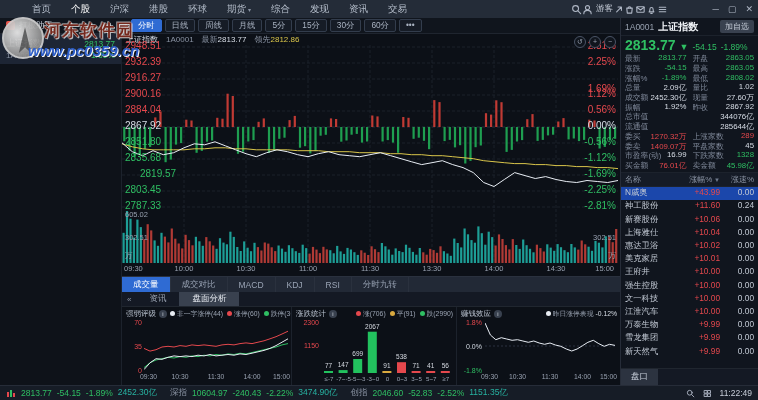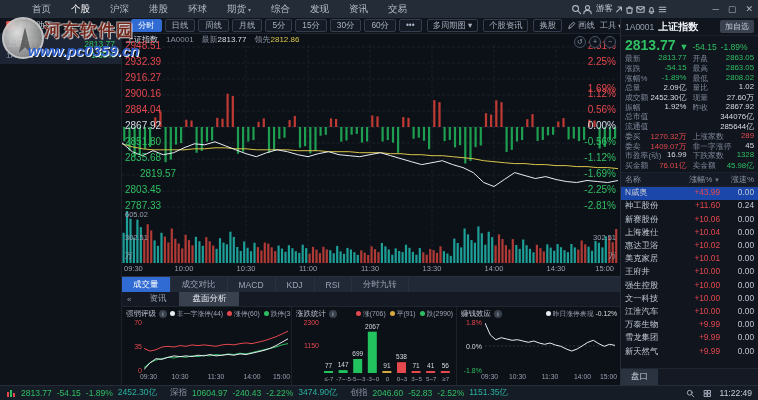--- a/index.html
+++ b/index.html
@@ -182,36 +182,20 @@
         <div class="ptab on">分时</div>
         <div class="ptab">日线</div>
         <div class="ptab">周线</div>
         <div class="ptab">月线</div>
         <div class="ptab">5分</div>
         <div class="ptab">15分</div>
         <div class="ptab">30分</div>
         <div class="ptab">60分</div>
         <div class="ptab">•••</div>
       </div>
-    <div class="tgroup">
-      <span class="tbtn"><span>多周期图</span> ▾</span>
-      <span class="tbtn">个股资讯</span>
-      <span class="tbtn">换股</span>
-      <span class="tflat">
-          <svg class="ic" style="width:9px;height:9px" viewBox="0 0 12 12">
-            <path d="M2.5 9.5l1-3 5-5 2 2-5 5z"></path>
-          </svg>
-          <span>画线</span>
-        </span>
-      <span class="tflat"><span>工具</span> ▾</span>
-      <svg class="ic" style="width:9px;height:9px" viewBox="0 0 12 12">
-          <path d="M2 4V2h2M8 2h2v2M10 8v2H8M4 10H2V8"></path>
-        </svg>
-      <span class="nav-arrow">»</span>
-    </div>
   </div>
 
   <div class="zoombtns">
     <span class="zb">↺</span>
     <span class="zb">+</span>
     <span class="zb">−</span>
   </div>
 
   <div class="sidebar">
     <div class="sitem">
@@ -780,21 +764,21 @@
             <span class="sl">上涨家数</span>
             <span class="up">289</span>
           </div>
         </div>
         <div class="strow">
           <div class="scell">
             <span class="sl">委卖</span>
             <span class="up">1409.07万</span>
           </div>
           <div class="scell">
-            <span class="sl">非一字涨停</span>
+            <span class="sl">平盘家数</span>
             <span class="flat">45</span>
           </div>
         </div>
         <div class="strow">
           <div class="scell">
             <span class="sl">市盈率(动)</span>
             <span class="flat">16.99</span>
           </div>
           <div class="scell">
             <span class="sl">下跌家数</span>

